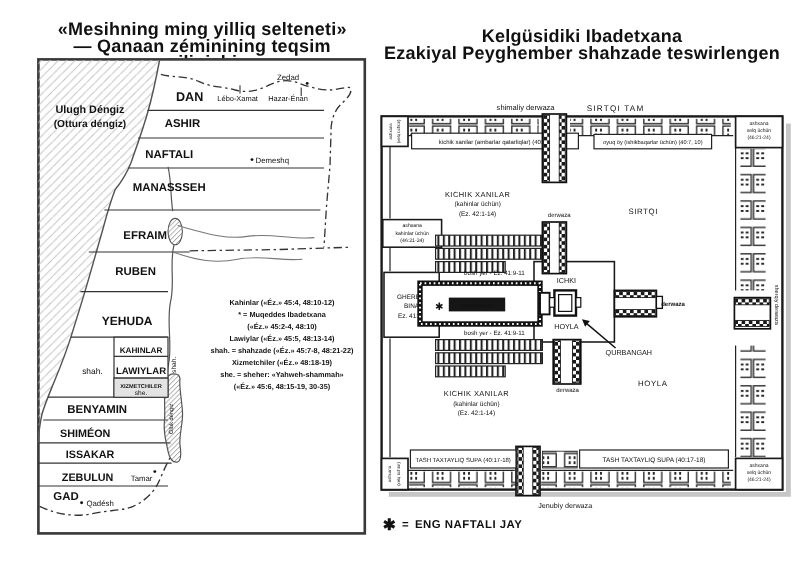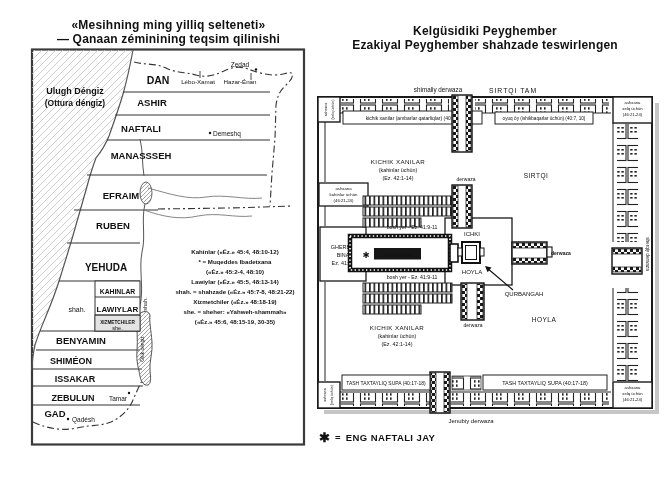--- a/index.html
+++ b/index.html
@@ -1,19 +1,19 @@
 <!DOCTYPE html>
 <html><head>
 <meta charset="utf-8">
 <style>
   html,body{margin:0;padding:0;background:#fff;}
   .canvas{position:relative;width:666px;height:490px;background:#ffffff;overflow:hidden;
           font-family:"Liberation Sans",sans-serif;color:#111;}
   .abs{position:absolute;}
-  .title{font-weight:bold;font-size:12px;line-height:14px;text-align:center;letter-spacing:.2px;}
+  .title{font-weight:bold;font-size:15px;line-height:14px;text-align:center;letter-spacing:.2px;}
   svg{font-family:"Liberation Sans",sans-serif;}
   svg text{fill:#111;}
   .plan-legend{display:flex;align-items:center;gap:5px;font-weight:bold;}
   .plan-legend .star{font-size:13px;line-height:13px;}
   .plan-legend .txt{font-size:9.5px;letter-spacing:.4px;}
 </style>
 </head>
 <body>
 
 <div class="canvas">
@@ -131,21 +131,21 @@
       <text x="205" y="226">(«Éz.» 45:2-4, 48:10)</text>
       <text x="205" y="236">Lawiylar («Éz.» 45:5, 48:13-14)</text>
       <text x="205" y="246">shah. = shahzade («Éz.» 45:7-8, 48:21-22)</text>
       <text x="205" y="256">Xizmetchiler («Éz.» 48:18-19)</text>
       <text x="205" y="266">she. = sheher: «Yahweh-shammah»</text>
       <text x="205" y="276">(«Éz.» 45:6, 48:15-19, 30-35)</text>
     </g>
   </svg>
 
   <div class="abs title" style="left:320px;top:24px;width:330px;">
-    <div>Kelgüsidiki Peyghember</div>
+    <div>Kelgüsidiki Ibadetxana</div>
     <div>Ezakiyal Peyghember shahzade teswirlengen</div>
   </div>
 
   <svg class="abs" style="left:315px;top:78px;" width="348" height="356" viewBox="0 0 348 356">
     <defs>
       <pattern id="hcells" width="22" height="13" patternUnits="userSpaceOnUse">
         <rect width="22" height="13" fill="#ffffff"></rect>
         <rect x="1.5" y="1" width="15" height="11" fill="#ffffff" stroke="#222" stroke-width="1.1"></rect>
         <rect x="5" y="3.2" width="1.6" height="2.4" fill="#222"></rect>
           <rect x="9" y="3.2" width="1.6" height="2.4" fill="#222"></rect>

